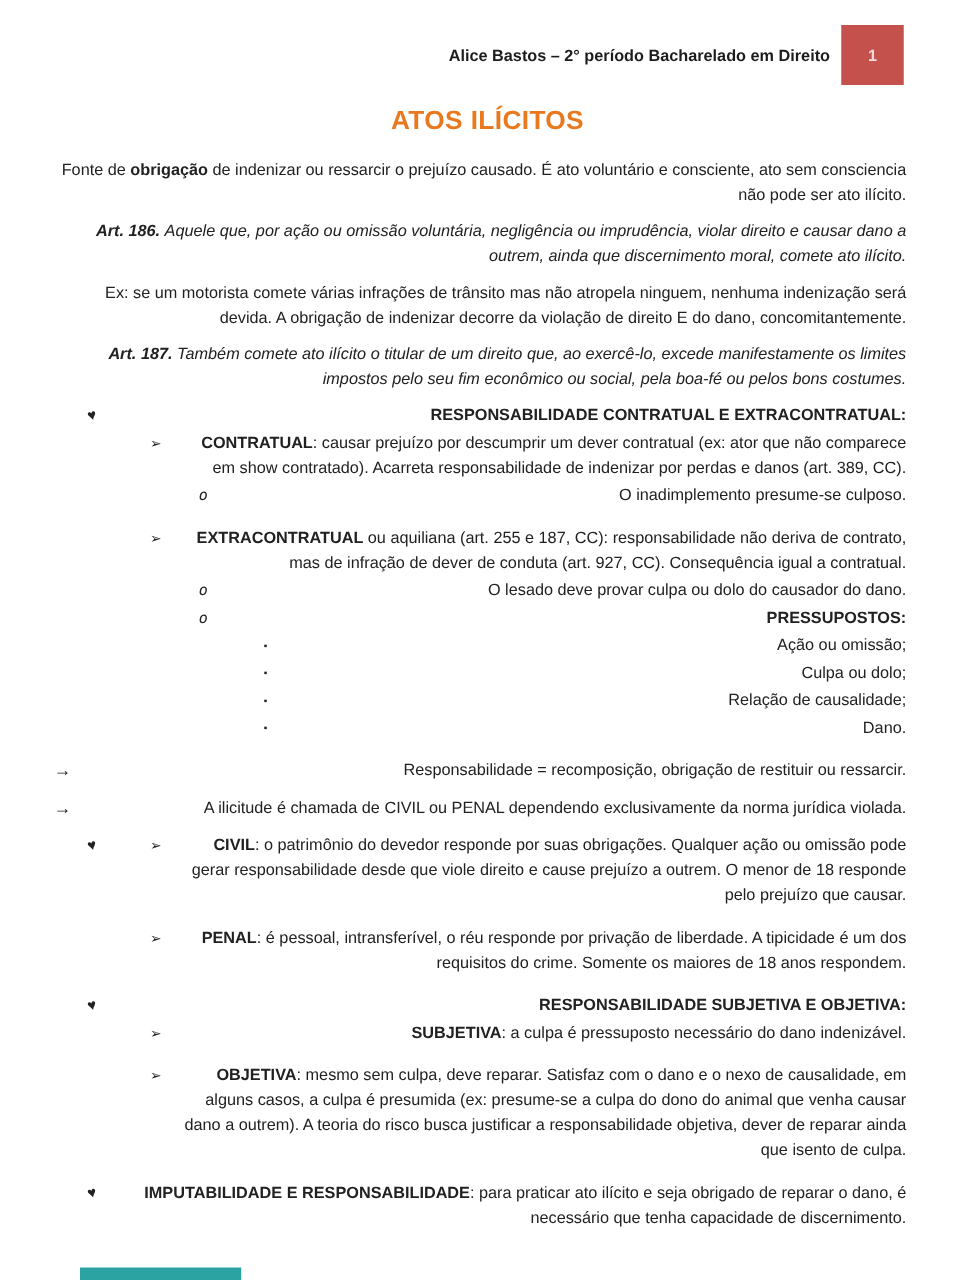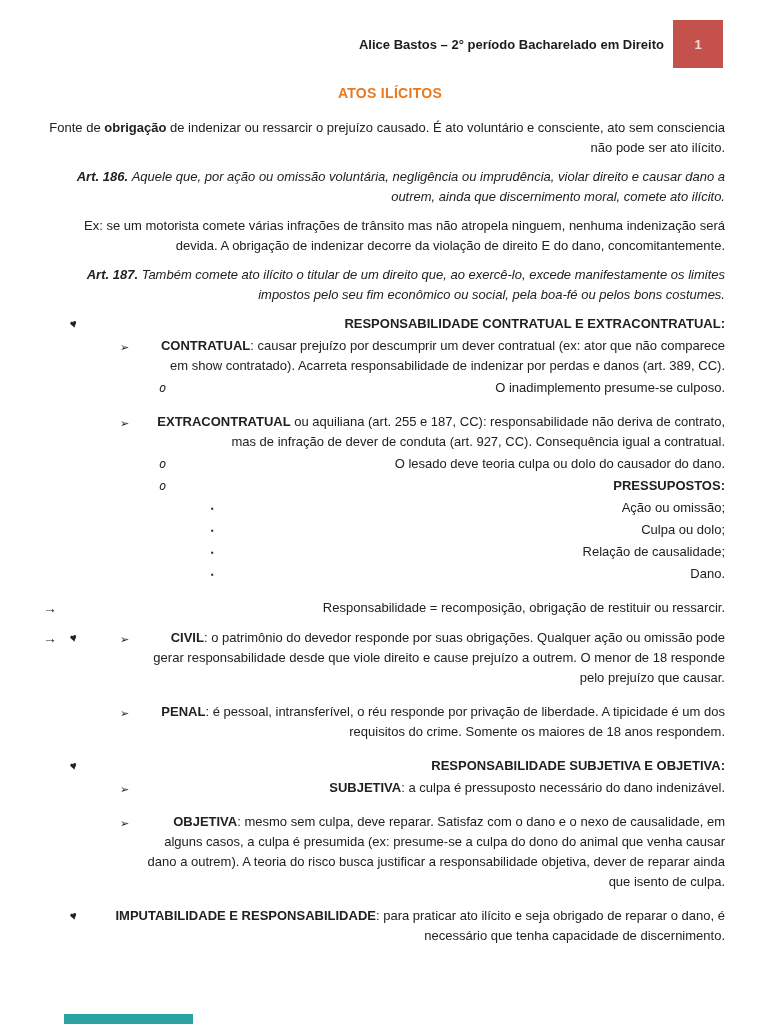--- a/index.html
+++ b/index.html
@@ -11,21 +11,21 @@
   .header {
     display:flex; justify-content:flex-end; align-items:center;
     gap:9px; padding:20px 45px 0 45px; height:48px; box-sizing:content-box;
   }
   .header-text { font-size:13px; font-weight:bold; color:#1c1c1c; }
   .page-num {
     width:50px; height:48px; display:flex; align-items:center; justify-content:center;
     font-size:13px; font-weight:bold;
   }
   .doc-title {
-    text-align:center; font-size:14px; font-weight:bold;
+    text-align:center; font-size:21px; font-weight:bold;
     margin:17px 0 0 12px; letter-spacing:0.3px;
   }
   .doc-body { padding:17px 43px 0 43px; font-size:13px; line-height:20px; }
   .block { position:relative;text-align:right; }
   .p   { margin:0 0 9px 0; }
   .ap  { padding-left:21px; margin:0 0 10px 0; }
   .li1 { padding-left:50px;  margin:0 0 2px 0; }
   .li2 { padding-left:98px;  margin:0 0 2px 0; }
   .li3 { padding-left:139px; margin:0 0 2px 0; }
   .li4 { padding-left:190px; margin:0 0 2px 0; }
@@ -56,29 +56,29 @@
   <div class="doc-body">
       <div class="block p"><span>Fonte de </span><span class="b">obrigação</span><span> de indenizar ou ressarcir o prejuízo causado. É ato voluntário e consciente, ato sem consciencia não pode ser ato ilícito.</span></div>
       <div class="block p"><span class="b i">Art. 186</span><span class="b i">. </span><span class="i">Aquele que, por ação ou omissão voluntária, negligência ou imprudência, violar direito e causar dano a outrem, ainda que discernimento moral, comete ato ilícito.</span></div>
       <div class="block p"><span>Ex: se um motorista comete várias infrações de trânsito mas não atropela ninguem, nenhuma indenização será devida. A obrigação de indenizar decorre da violação de direito E do dano, concomitantemente.</span></div>
       <div class="block p"><span class="b i">Art. 187</span><span class="b i">. </span><span class="i">Também comete ato ilícito o titular de um direito que, ao exercê-lo, excede manifestamente os limites impostos pelo seu fim econômico ou social, pela boa-fé ou pelos bons costumes.</span></div>
       <div class="block li1"><span class="bullet">♥</span><span class="b">RESPONSABILIDADE CONTRATUAL E EXTRACONTRATUAL:</span></div>
       <div class="block li2"><span class="bullet">➢</span><span class="b">CONTRATUAL</span><span>: causar prejuízo por descumprir um dever contratual (ex: ator que não comparece em show contratado). Acarreta responsabilidade de indenizar por perdas e danos (art. 389, CC).</span></div>
       <div class="block li3"><span class="bullet">o</span><span>O inadimplemento presume-se culposo.</span></div>
       <div class="block spacer"></div>
       <div class="block li2"><span class="bullet">➢</span><span class="b">EXTRACONTRATUAL</span><span> ou aquiliana (art. 255 e 187, CC): responsabilidade não deriva de contrato, mas de infração de dever de conduta (art. 927, CC). Consequência igual a contratual.</span></div>
-      <div class="block li3"><span class="bullet">o</span><span>O lesado deve teoria culpa ou dolo do causador do dano.</span></div>
+      <div class="block li3"><span class="bullet">o</span><span>O lesado deve provar culpa ou dolo do causador do dano.</span></div>
       <div class="block li3"><span class="bullet">o</span><span class="b">PRESSUPOSTOS</span><span class="b">:</span></div>
       <div class="block li4"><span class="bullet">▪</span><span>Ação ou omissão;</span></div>
       <div class="block li4"><span class="bullet">▪</span><span>Culpa ou dolo;</span></div>
       <div class="block li4"><span class="bullet">▪</span><span>Relação de causalidade;</span></div>
       <div class="block li4"><span class="bullet">▪</span><span>Dano.</span></div>
       <div class="block spacer"></div>
       <div class="block ap"><span class="bullet">→</span><span>Responsabilidade = recomposição, obrigação de restituir ou ressarcir.</span></div>
-      <div class="block ap"><span class="bullet">→</span></div>
+      <div class="block ap"><span class="bullet">→</span><span>A ilicitude é chamada de CIVIL ou PENAL dependendo exclusivamente da norma jurídica violada.</span></div>
       <div class="block li1"><span class="bullet">♥</span></div>
       <div class="block li2"><span class="bullet">➢</span><span class="b">CIVIL</span><span>: o patrimônio do devedor responde por suas obrigações. Qualquer ação ou omissão pode gerar responsabilidade desde que viole direito e cause prejuízo a outrem. O menor de 18 responde pelo prejuízo que causar.</span></div>
       <div class="block spacer"></div>
       <div class="block li2"><span class="bullet">➢</span><span class="b">PENAL</span><span>: é pessoal, intransferível, o réu responde por privação de liberdade. A tipicidade é um dos requisitos do crime. Somente os maiores de 18 anos respondem.</span></div>
       <div class="block spacer"></div>
       <div class="block li1"><span class="bullet">♥</span><span class="b">RESPONSABILIDADE SUBJETIVA E OBJETIVA:</span></div>
       <div class="block li2"><span class="bullet">➢</span><span class="b">SUBJETIVA</span><span>: a culpa é pressuposto necessário do dano indenizável.</span></div>
       <div class="block spacer"></div>
       <div class="block li2"><span class="bullet">➢</span><span class="b">OBJETIVA</span><span>: mesmo sem culpa, deve reparar. Satisfaz com o dano e o nexo de causalidade, em alguns casos, a culpa é presumida (ex: presume-se a culpa do dono do animal que venha causar dano a outrem). A teoria do risco busca justificar a responsabilidade objetiva, dever de reparar ainda que isento de culpa.</span></div>
       <div class="block spacer"></div>

